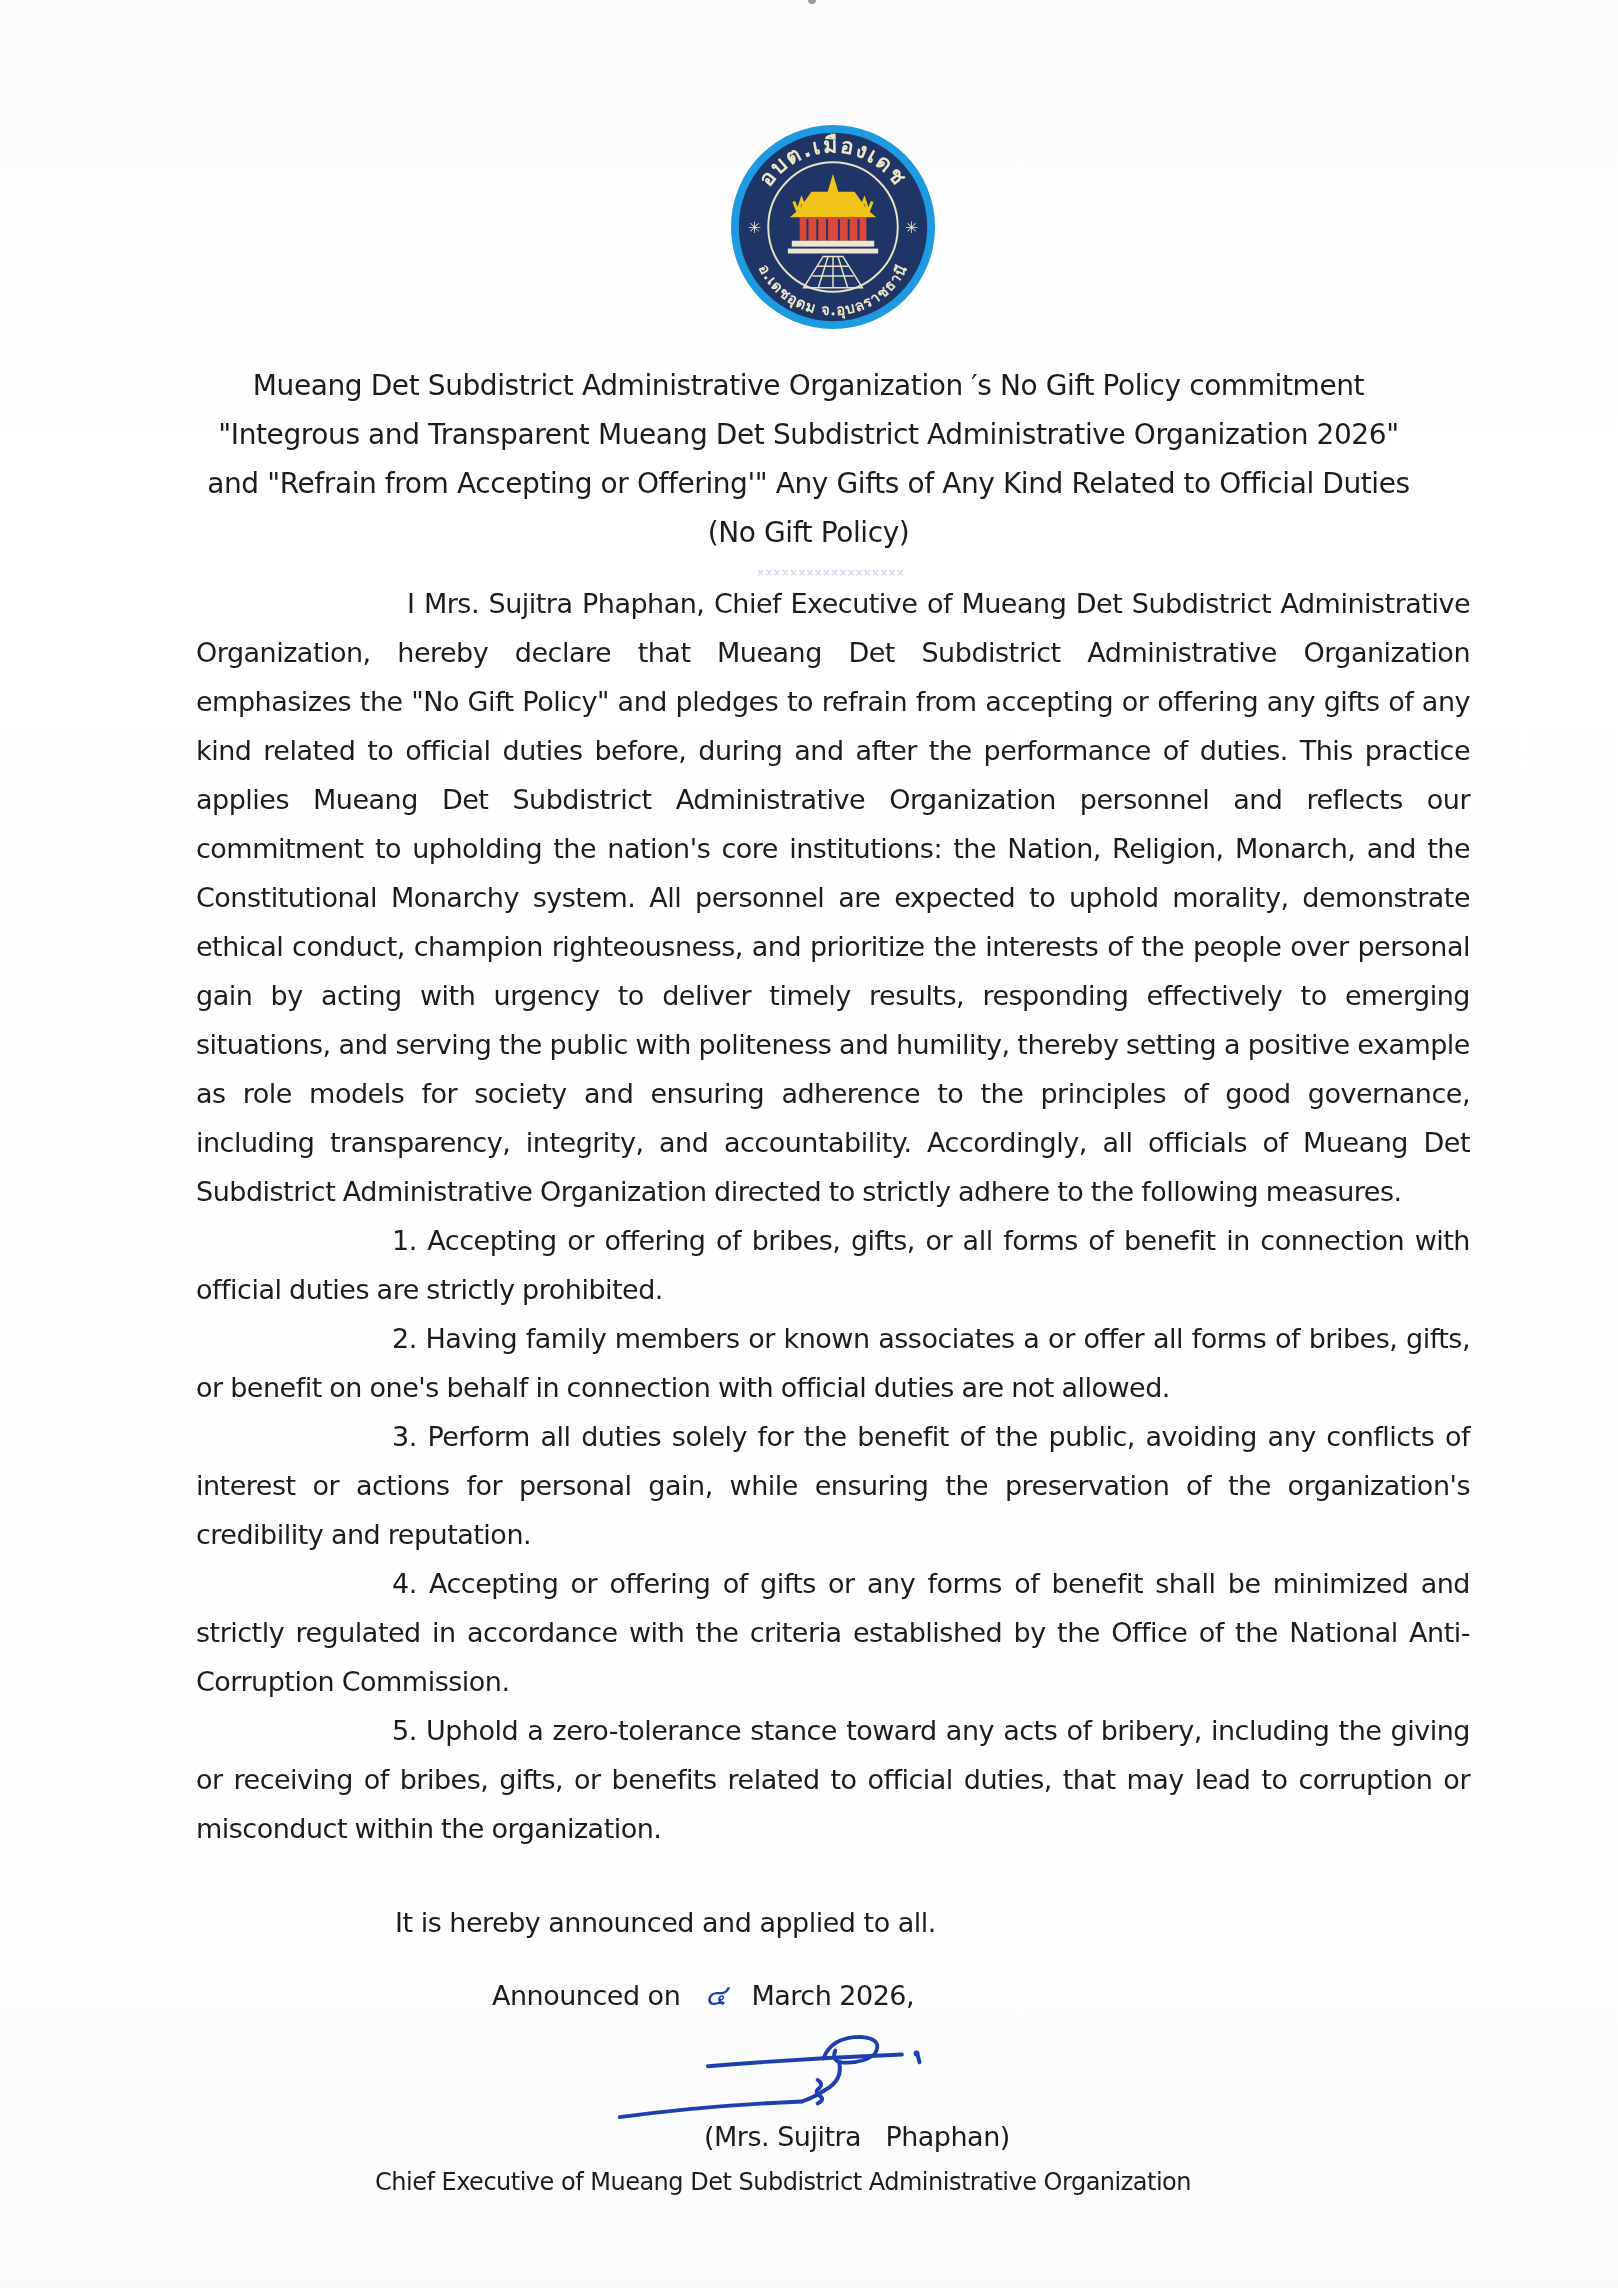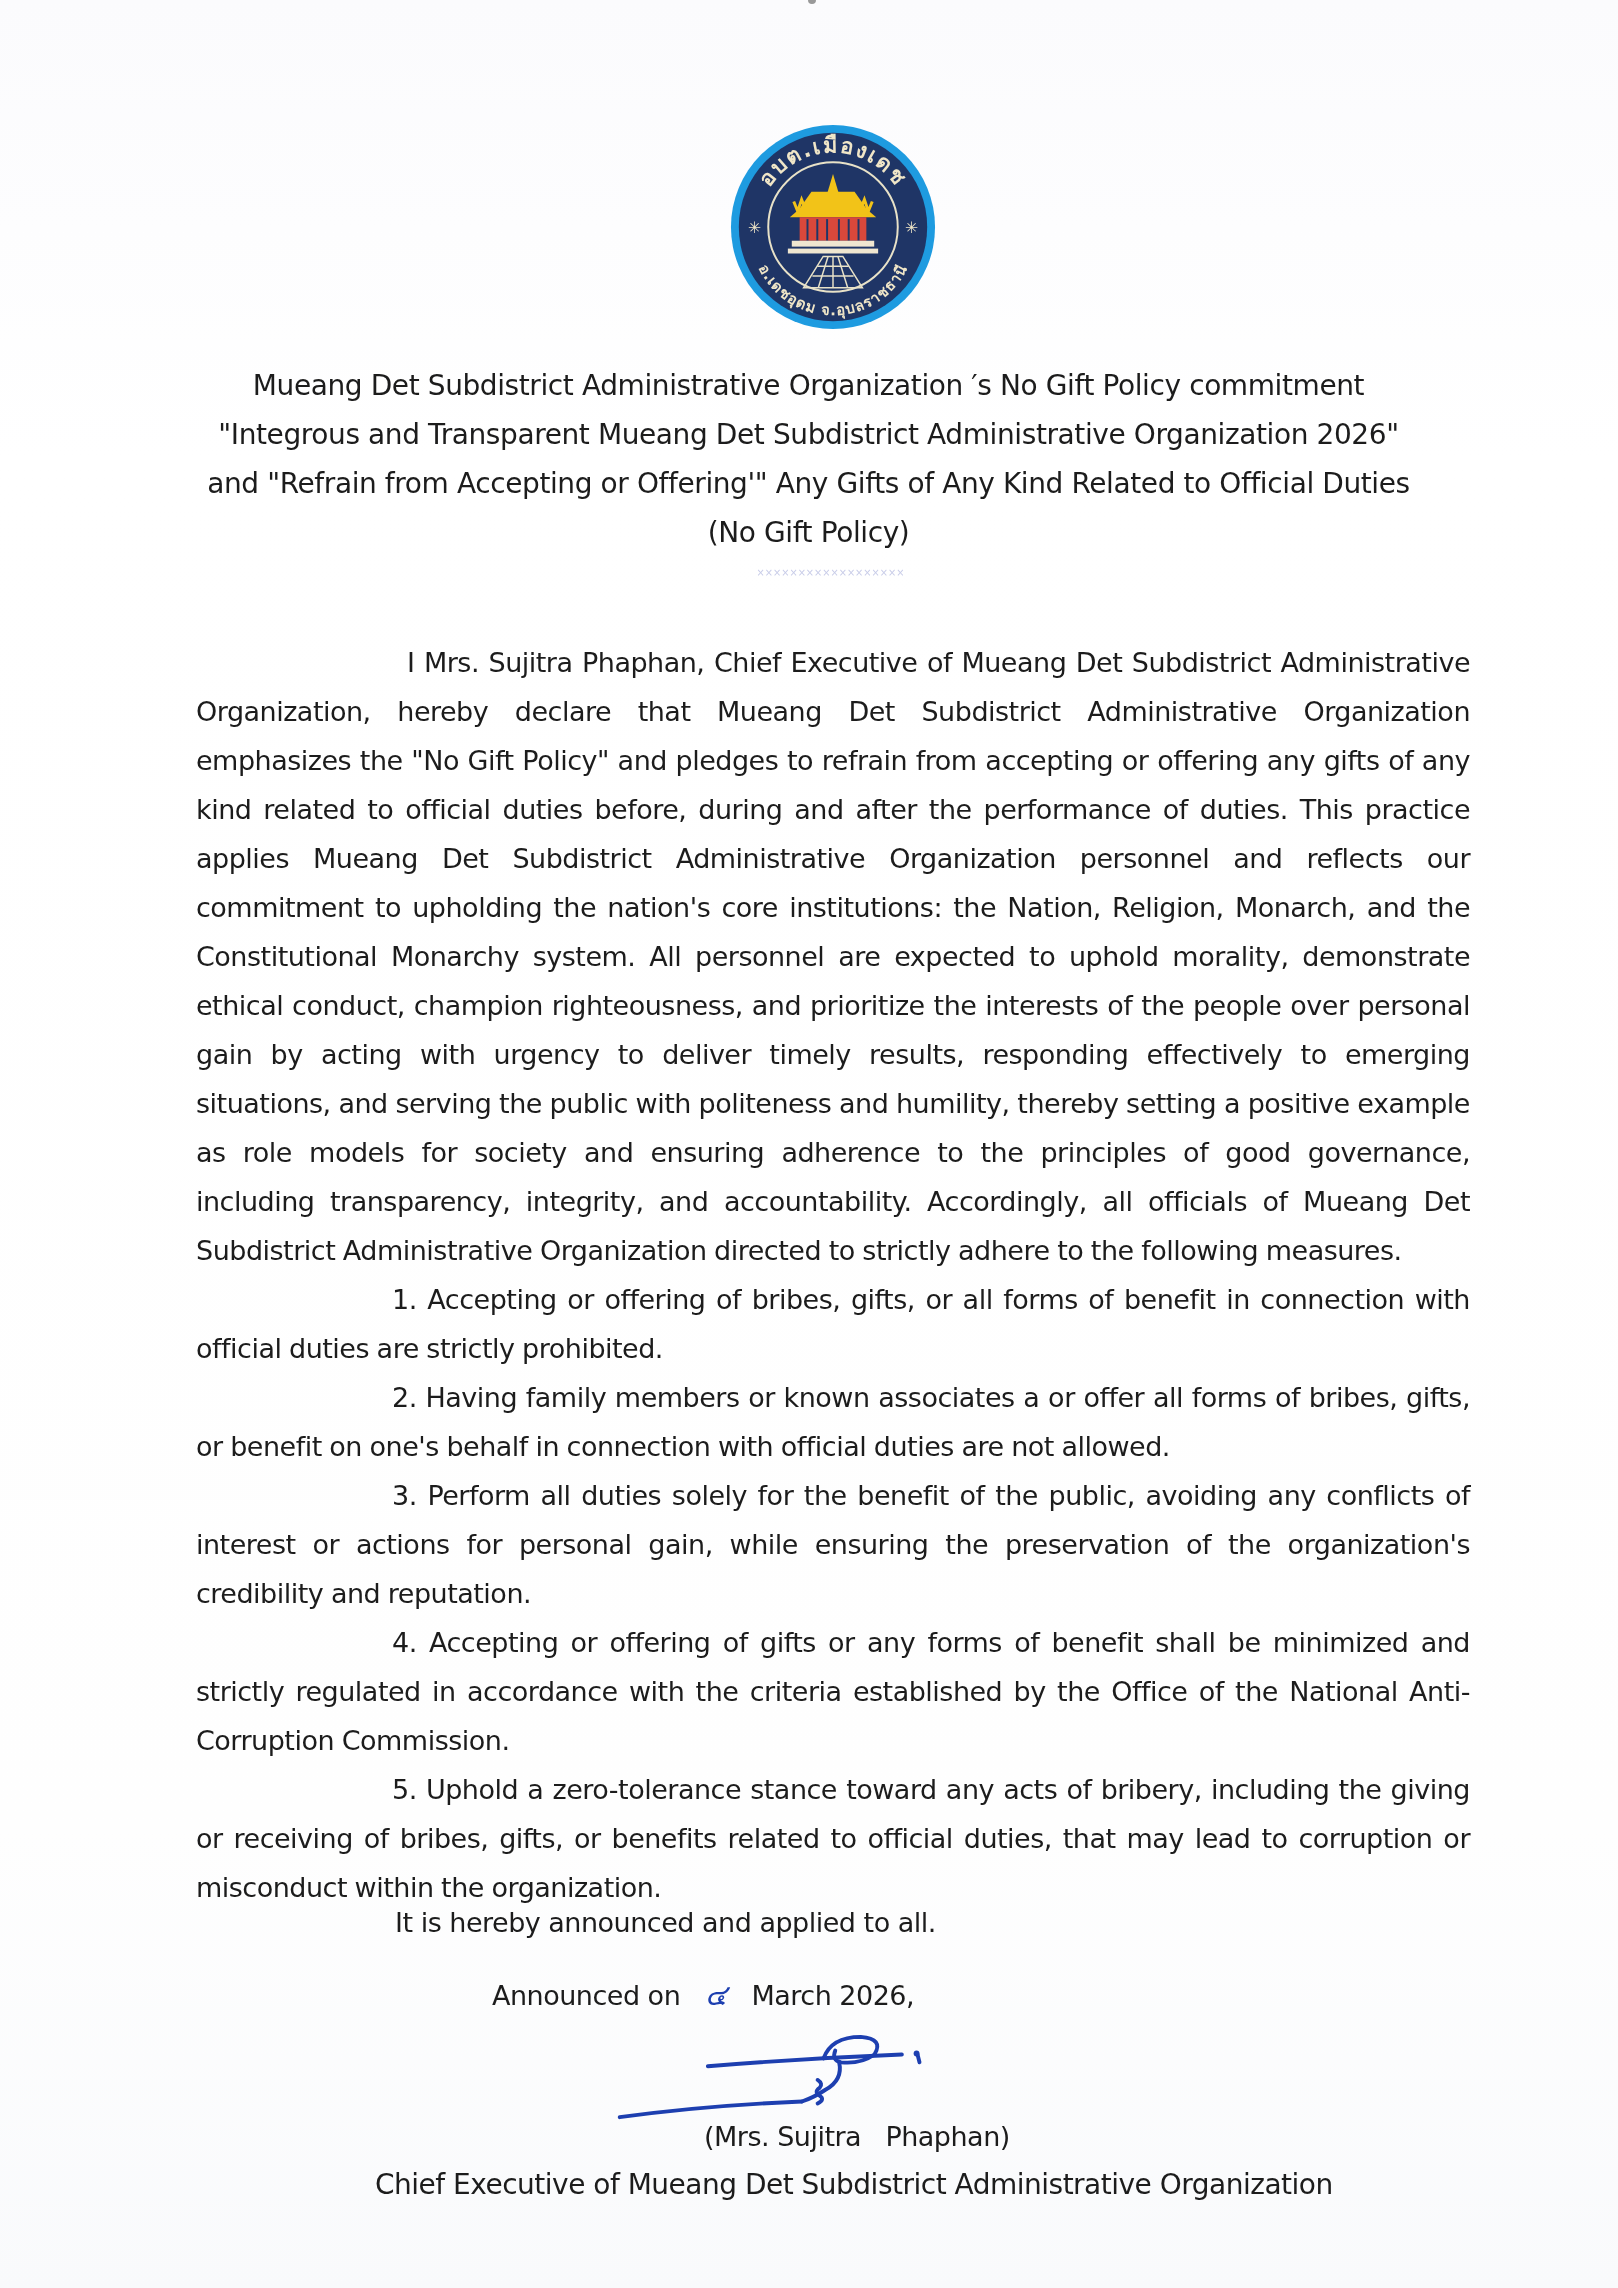--- a/index.html
+++ b/index.html
@@ -48,21 +48,21 @@
       width: 221px;
       text-align: center;
       font-size: 9.8px;
       color: #c8cce8;
       letter-spacing: 0px;
       white-space: nowrap;
       overflow: hidden;
     }
     .body-text {
       position: absolute;
-      left: 196px; top: 638px;
+      left: 196px; top: 579px;
       width: 1274px;
       font-size: 27px;
       line-height: 49px;
       color: #1c1c1c;
       text-align: justify;
       letter-spacing: -0.5px;
       word-spacing: -0.5px;
     }
     .body-text p { margin: 0; }
     .indent { text-indent: 211px; }
@@ -100,21 +100,21 @@
       position: absolute;
       left: 704px; top: 2121px;
       font-size: 27px;
       color: #1c1c1c;
       letter-spacing: -0.5px;
       white-space: pre;
     }
     .sig-title {
       position: absolute;
       left: 375px; top: 2168px;
-      font-size: 28px;
+      font-size: 24px;
       color: #1c1c1c;
       letter-spacing: -0.5px;
       white-space: nowrap;
     }
   </style>
 </head>
 <body>
 
 <div class="page">
   <div class="top-mark"></div>

